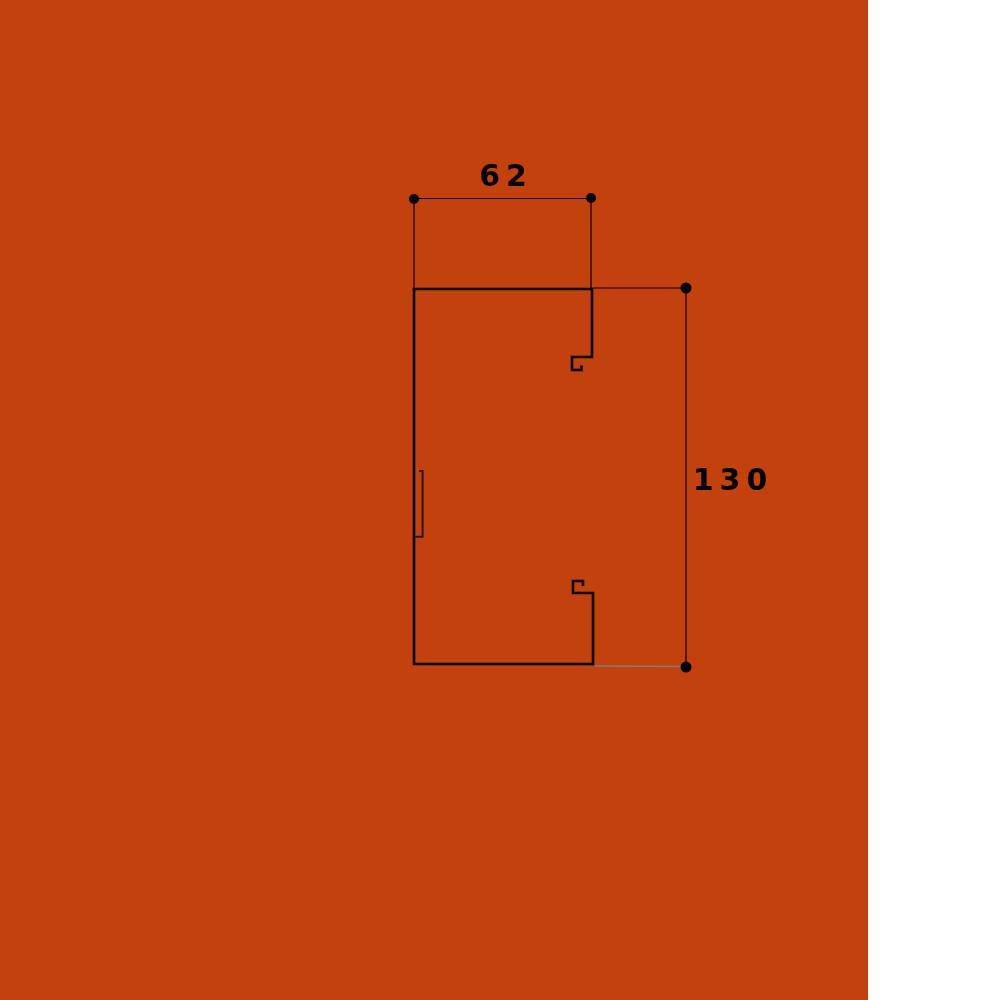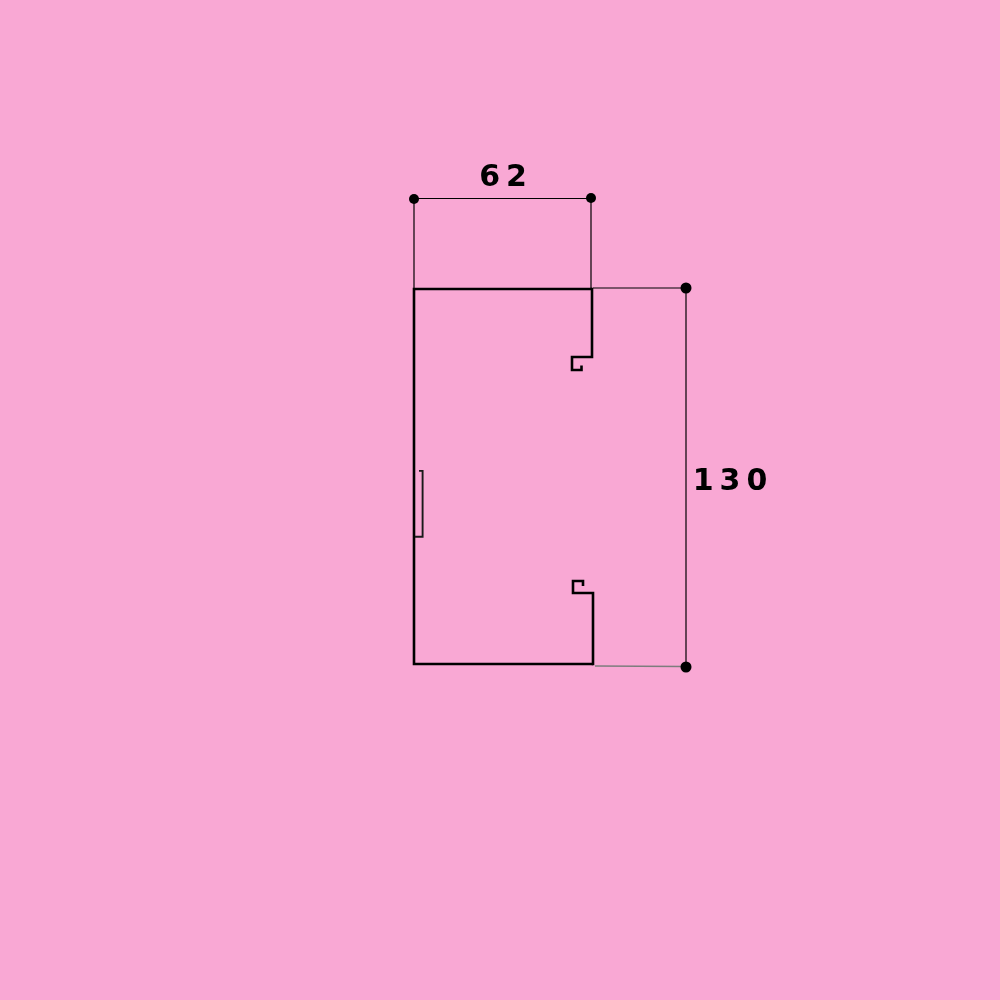--- a/index.html
+++ b/index.html
@@ -6,23 +6,23 @@
     margin: 0;
     padding: 0;
     background: #ffffff;
     width: 1000px;
     height: 1000px;
     overflow: hidden;
     font-family: "DejaVu Sans", "Liberation Sans", sans-serif;
   }
   .canvas {
     position: relative;
-    width: 1000px;
+    width: 868px;
     height: 1000px;
-    background: #f9a8d4;
+    background: #c2410c;
   }
   svg { display: block; }
   .dim-label {
     font-family: "DejaVu Sans", "Liberation Sans", sans-serif;
     font-weight: bold;
     font-size: 30px;
     letter-spacing: 6px;
     fill: #000000;
   }
 </style>

